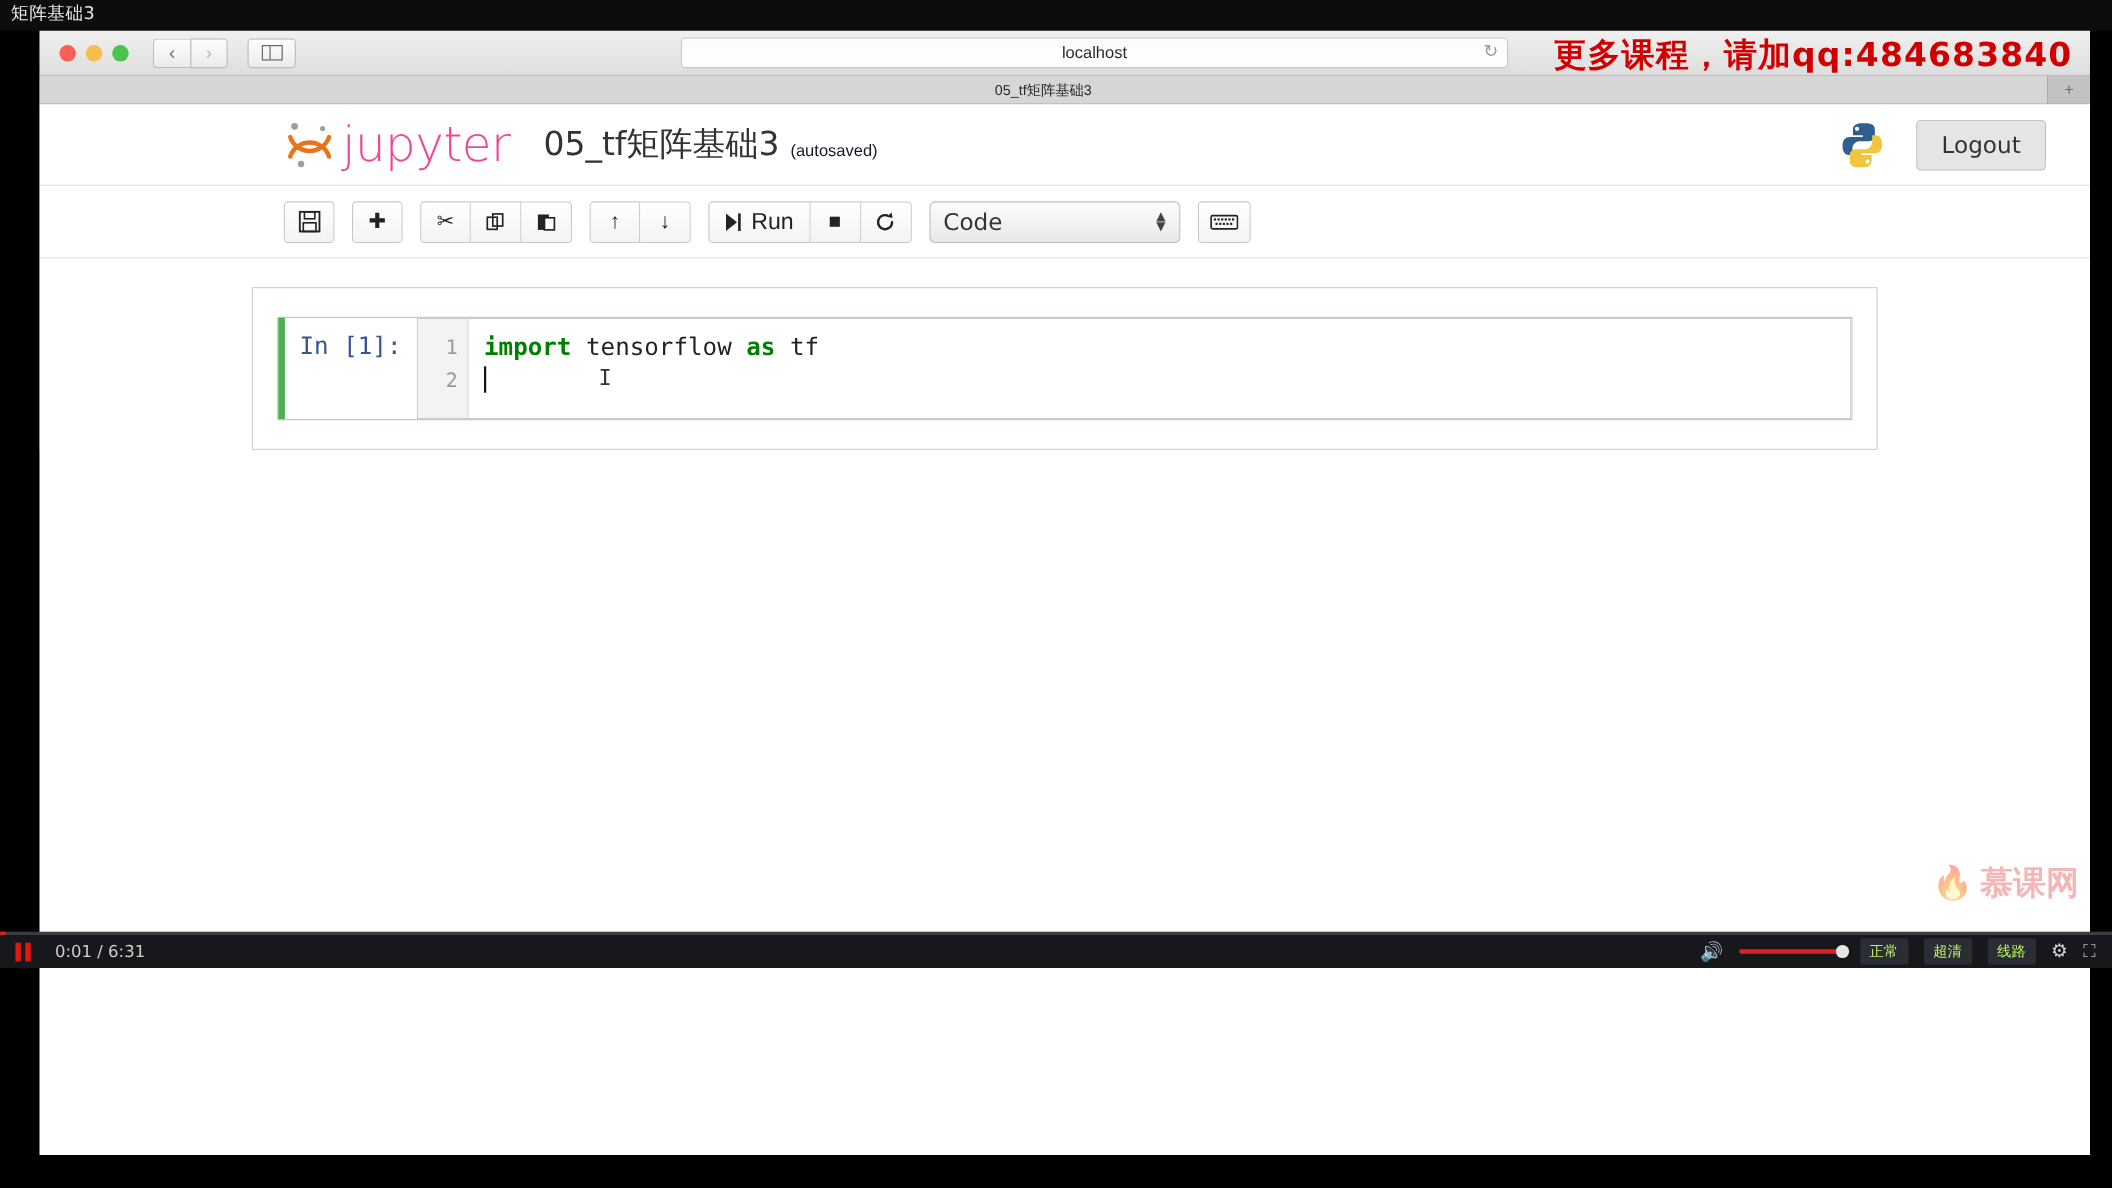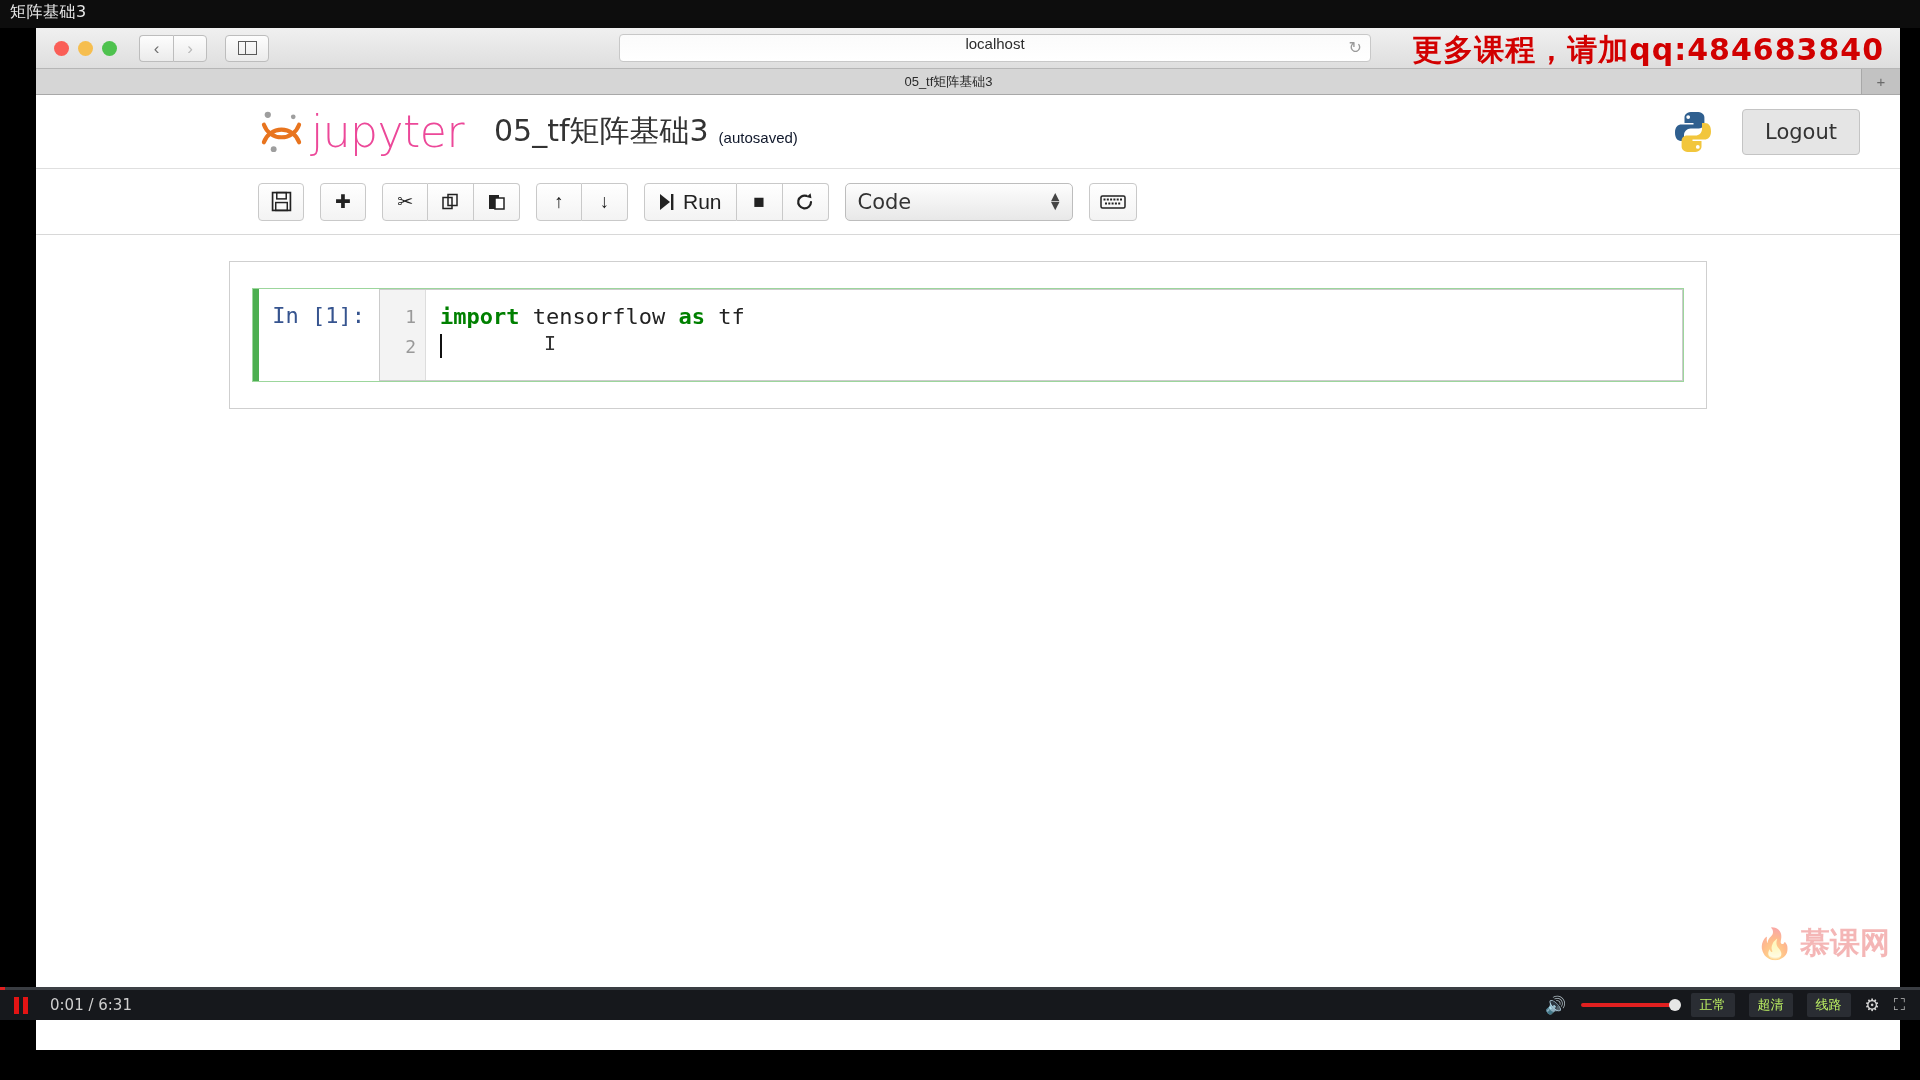--- a/index.html
+++ b/index.html
@@ -6,21 +6,21 @@
   html, body {
     width: 1920px; height: 1080px;
     background: #000;
     font-family: "Liberation Sans", "DejaVu Sans", sans-serif;
     overflow: hidden;
   }
 
   
   #player {
     position: relative;
-    width: 1920px; height: 1020px;
+    width: 1920px; height: 880px;
     background: #0d0d0d;
   }
   .video-title {
     position: absolute; left: 10px; top: 2px;
     color: #e8e8e8; font-size: 16px; letter-spacing: .5px;
     font-family: "DejaVu Sans", sans-serif;
   }
 
   
   .letterbox-left  { position:absolute; left:0;  top:28px; width:36px;  height:1022px; background:#000; }
@@ -68,21 +68,21 @@
     display:flex; align-items:center; justify-content:center;
   }
   .sb-ico { width: 19px; height: 14px; border: 1.6px solid #5a5a5a; position: relative; }
   .sb-ico:after { content:""; position:absolute; left:6px; top:0; bottom:0; width:1.6px; background:#5a5a5a; }
 
   .urlbar {
     position:absolute; left: 583px; top: 6px;
     width: 752px; height: 28px;
     background: linear-gradient(#fbfbfb,#ffffff);
     border: 1px solid #c8c8c8; border-radius: 4px;
-    display:flex; align-items:flex-start; justify-content:center;
+    display:flex; align-items:center; justify-content:center;
   }
   .urlbar .u-text { font-size: 15px; color:#2b2b2b; font-family:"Liberation Sans",sans-serif; }
   .reload {
     position:absolute; right: 8px; top: 50%; transform: translateY(-50%);
     color:#9a9a9a; font-size: 16px; line-height:1;
   }
 
   
   .tabstrip {
     position: relative;

